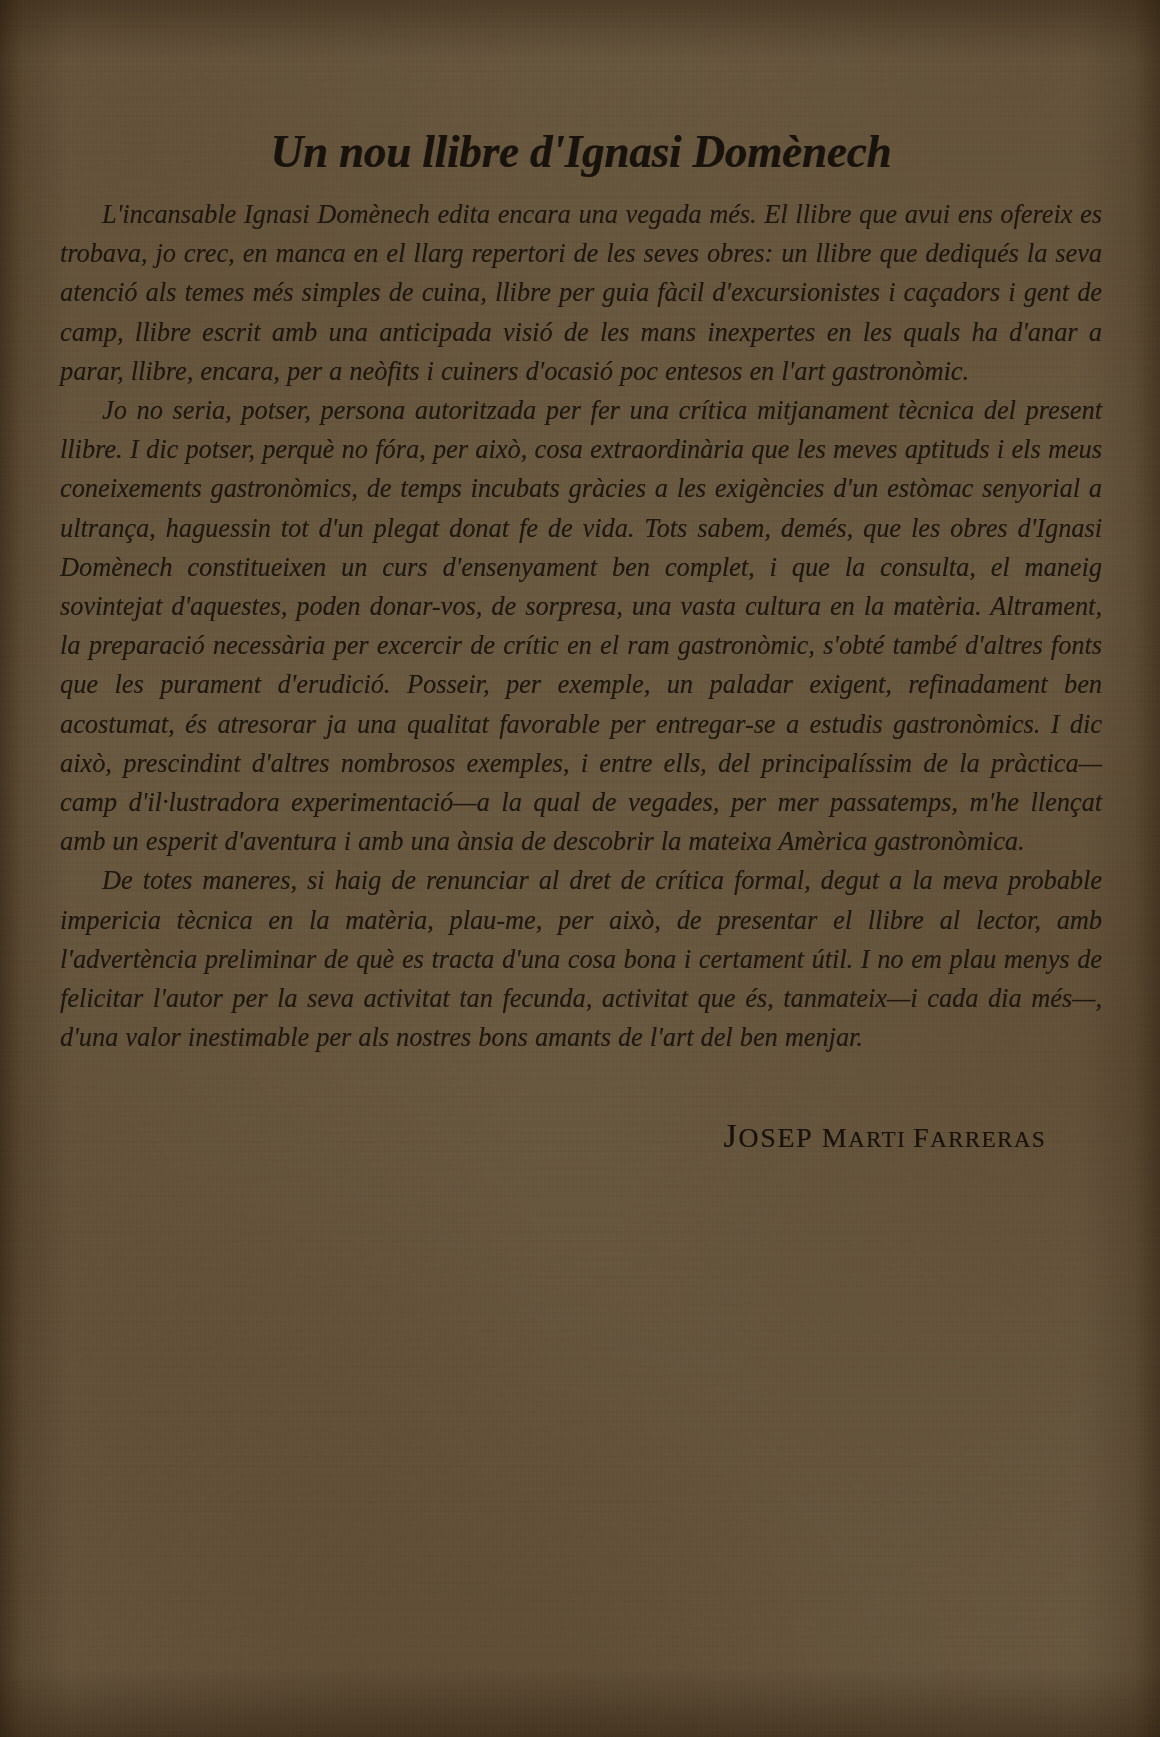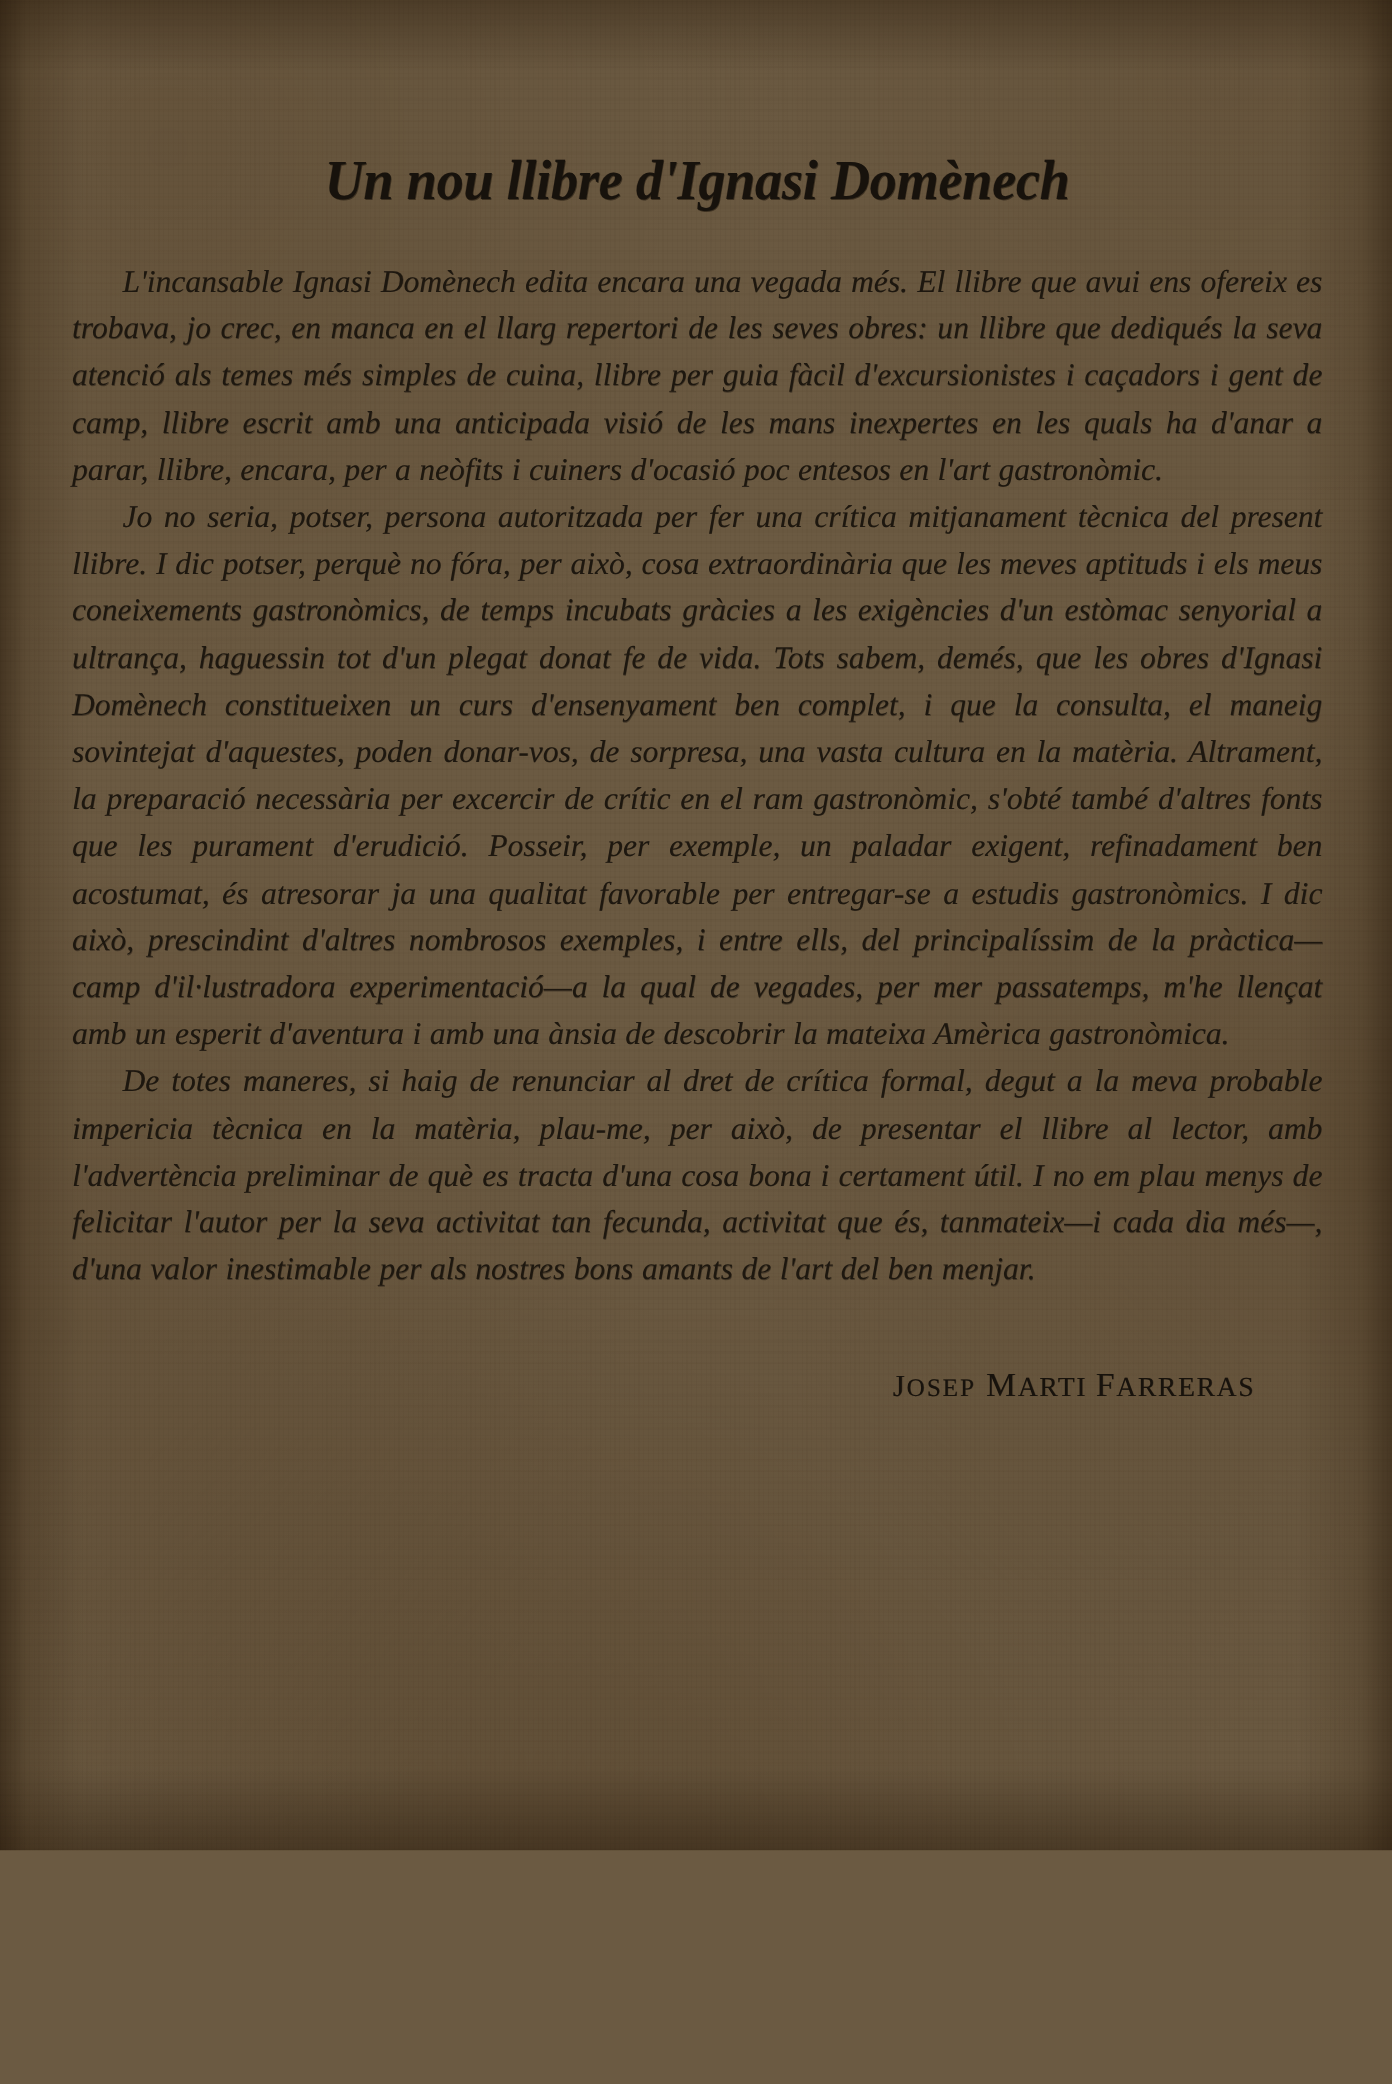--- a/index.html
+++ b/index.html
@@ -4,21 +4,21 @@
 <title>Un nou llibre d'Ignasi Domènech</title>
 <style>
   html, body {
     margin: 0;
     padding: 0;
     background: #6b5a42;
   }
   .page {
     position: relative;
     width: 1160px;
-    height: 1542px;
+    height: 1737px;
     overflow: hidden;
     background:
       radial-gradient(ellipse 70% 55% at 46% 40%, rgba(255,252,232,0.85) 0%, rgba(253,246,219,0.55) 42%, rgba(240,224,181,0.15) 70%, rgba(214,190,140,0.0) 100%),
       linear-gradient(105deg, #b59killer 0%, #d9c393 0%),
       linear-gradient(100deg, #c2a979 0%, #e3d2a6 9%, #f3e9c8 22%, #f7efd3 45%, #f2e6c2 66%, #e6d3a8 84%, #c9ad7b 100%);
     font-family: "Liberation Serif", "DejaVu Serif", serif;
     color: #241d14;
   }
   
   .page::before {
@@ -64,21 +64,21 @@
     font-size: 47px;
     line-height: 1.0;
     letter-spacing: -0.2px;
     text-align: center;
     color: #17120c;
     transform: scaleX(0.96);
     transform-origin: center;
     text-shadow: 0.6px 0.4px 0 rgba(25,18,10,0.55), -0.4px 0 0 rgba(25,18,10,0.30);
   }
   .body-copy {
-    margin-top: 40px;
+    margin-top: 20px;
   }
   .para {
     margin: 0;
     font-style: italic;
     font-size: 26.3px;
     line-height: 39.2px;
     text-align: justify;
     text-justify: inter-word;
     text-indent: 42px;
     color: #1d170f;
@@ -90,21 +90,21 @@
     margin: 60px 0 0 0;
     text-align: right;
     padding-right: 56px;
     font-style: normal;
     font-size: 30px;
     letter-spacing: 1px;
     color: #17120c;
     text-shadow: 0.4px 0.3px 0 rgba(23,18,12,0.5);
   }
   .signature .given {
-    font-size: 21px;
+    font-size: 28px;
     letter-spacing: 1.6px;
   }
   .signature .surname {
     font-size: 23px;
     letter-spacing: 1.4px;
   }
   
   .streaks {
     position: absolute;
     inset: 0;

